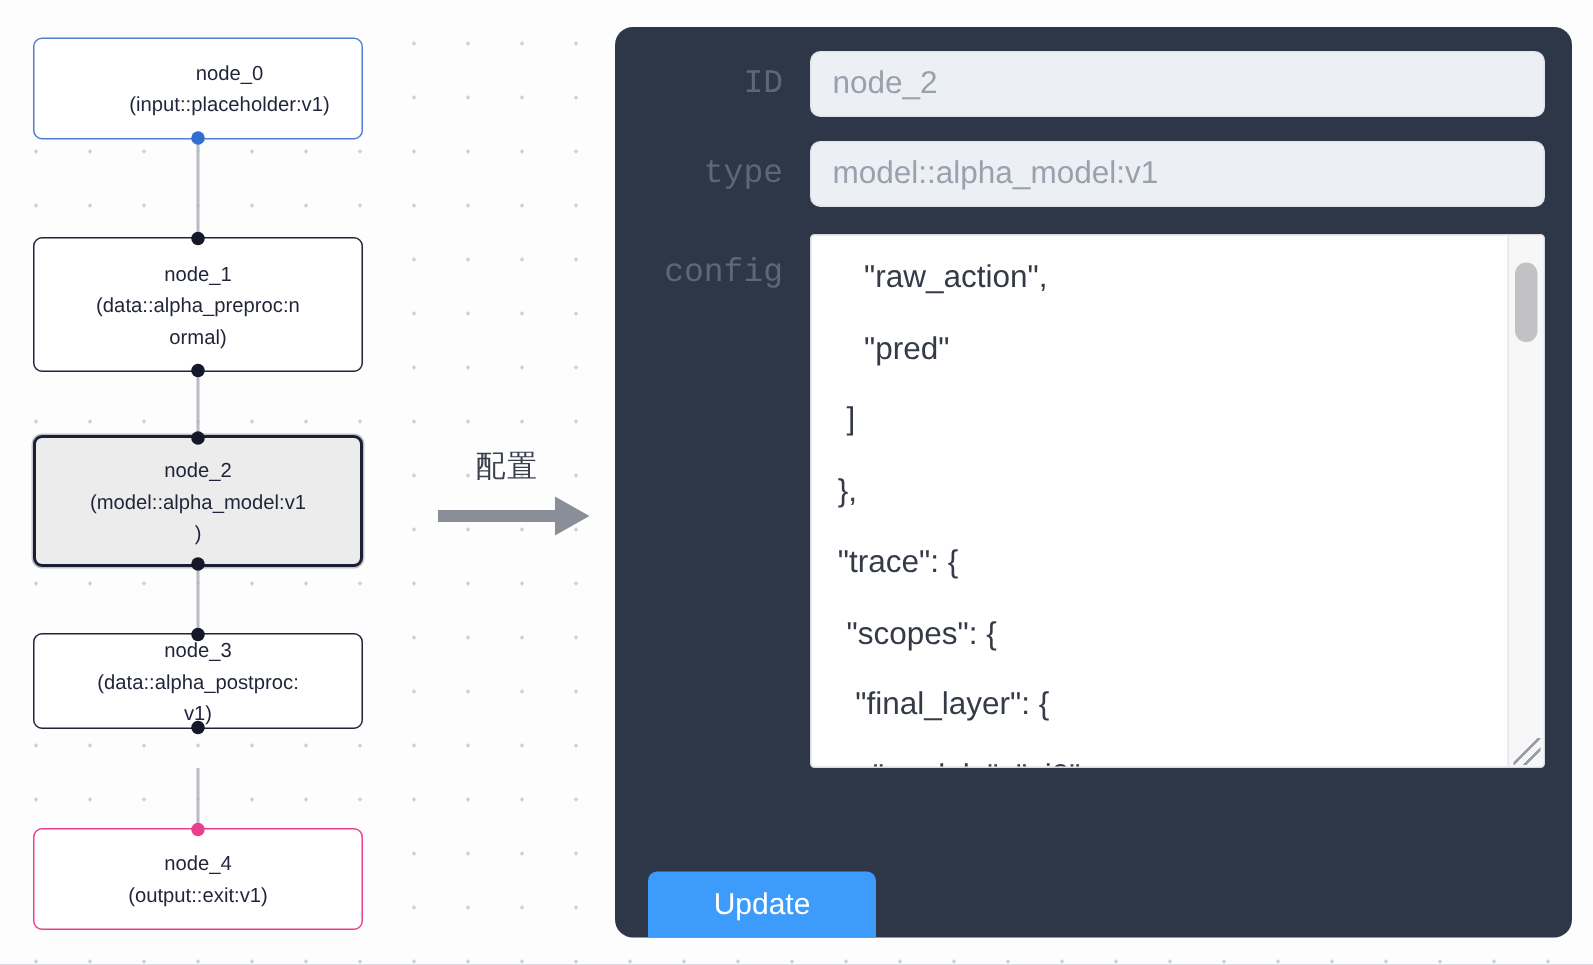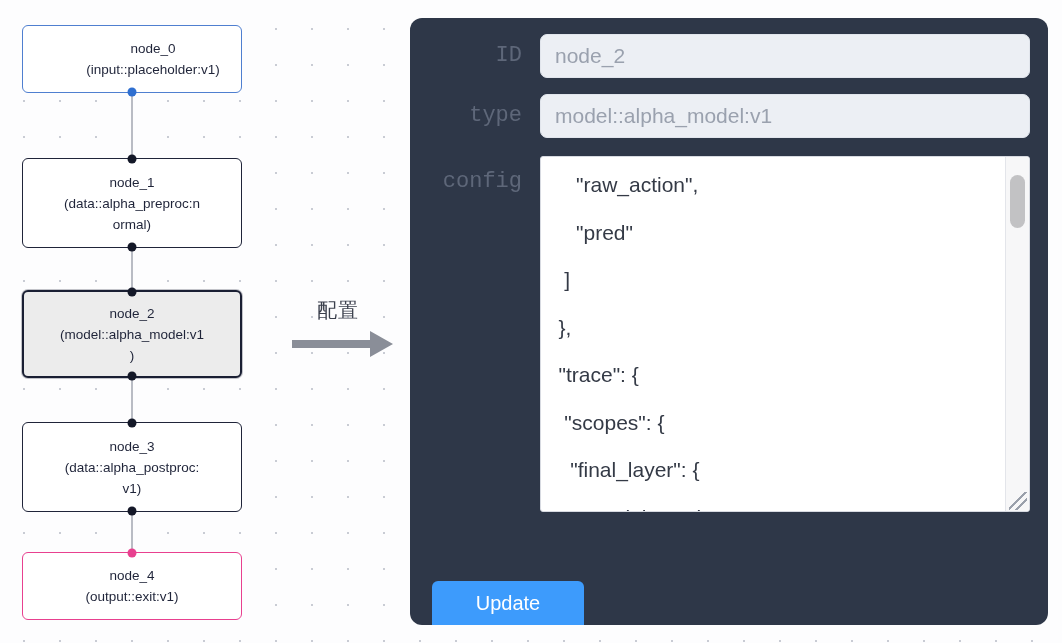--- a/index.html
+++ b/index.html
@@ -226,21 +226,21 @@
     </div>
 
     <div class="node is-selected" style="top:290px;height:88px;">
       <div class="nlabel">node_2
 (model::alpha_model:v1
 )</div>
       <span class="port top"></span>
       <span class="port bottom"></span>
     </div>
 
-    <div class="node" style="top:422px;height:90px;">
+    <div class="node" style="top:422px;height:64px;">
       <div class="nlabel">node_3
 (data::alpha_postproc:
 v1)</div>
       <span class="port top"></span>
       <span class="port bottom"></span>
     </div>
 
     <div class="node is-output" style="top:552px;height:68px;">
       <div class="nlabel">node_4
 (output::exit:v1)</div>

